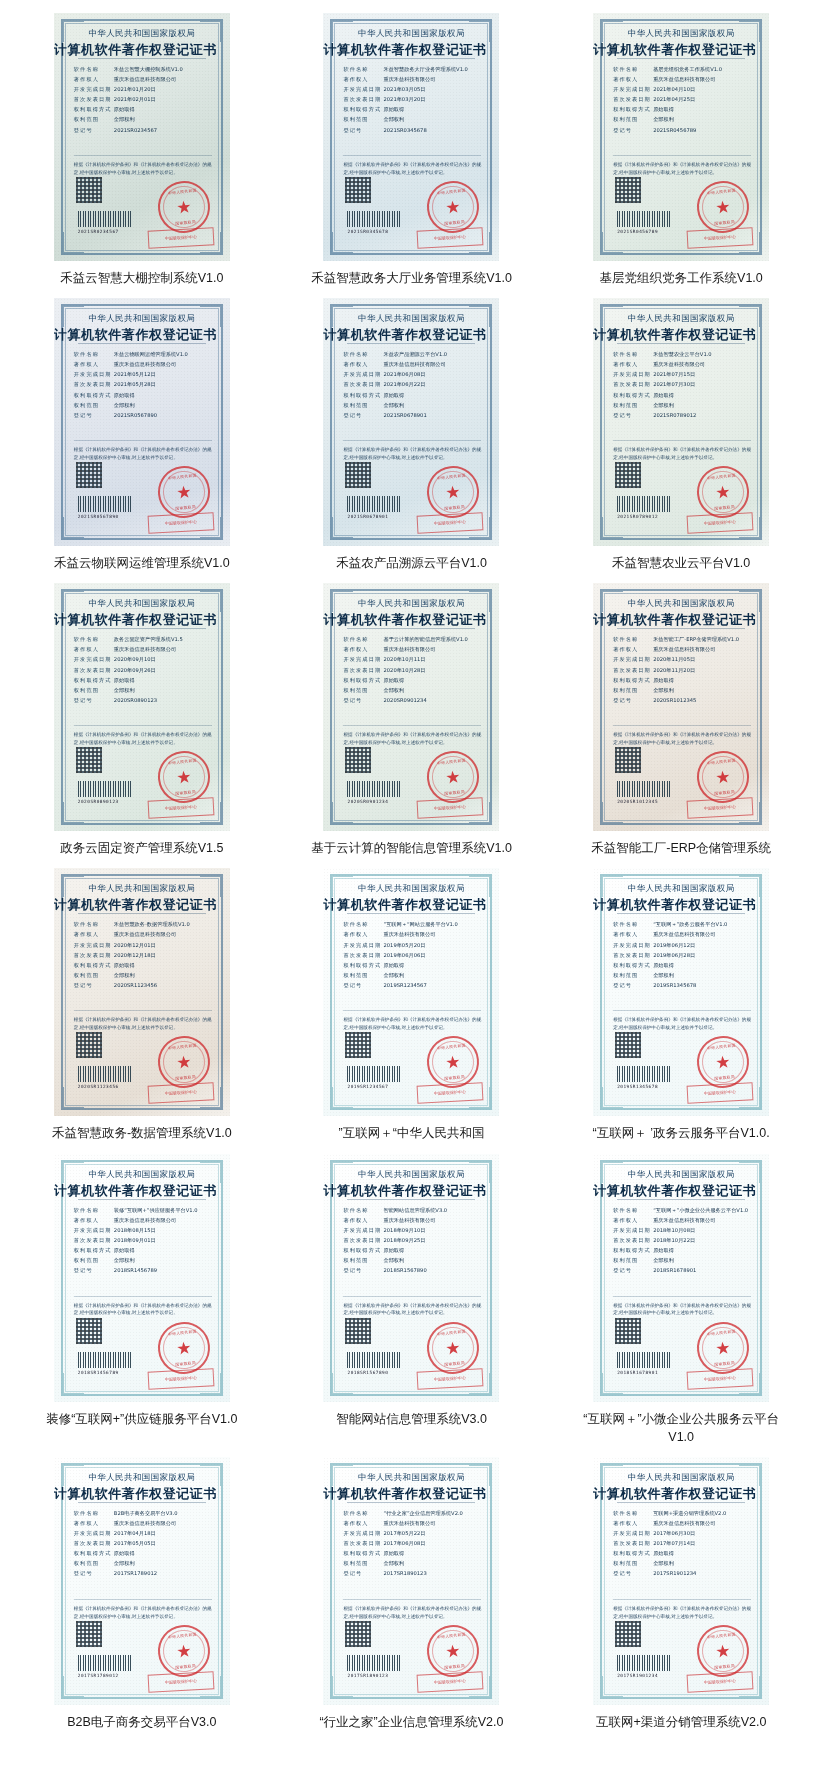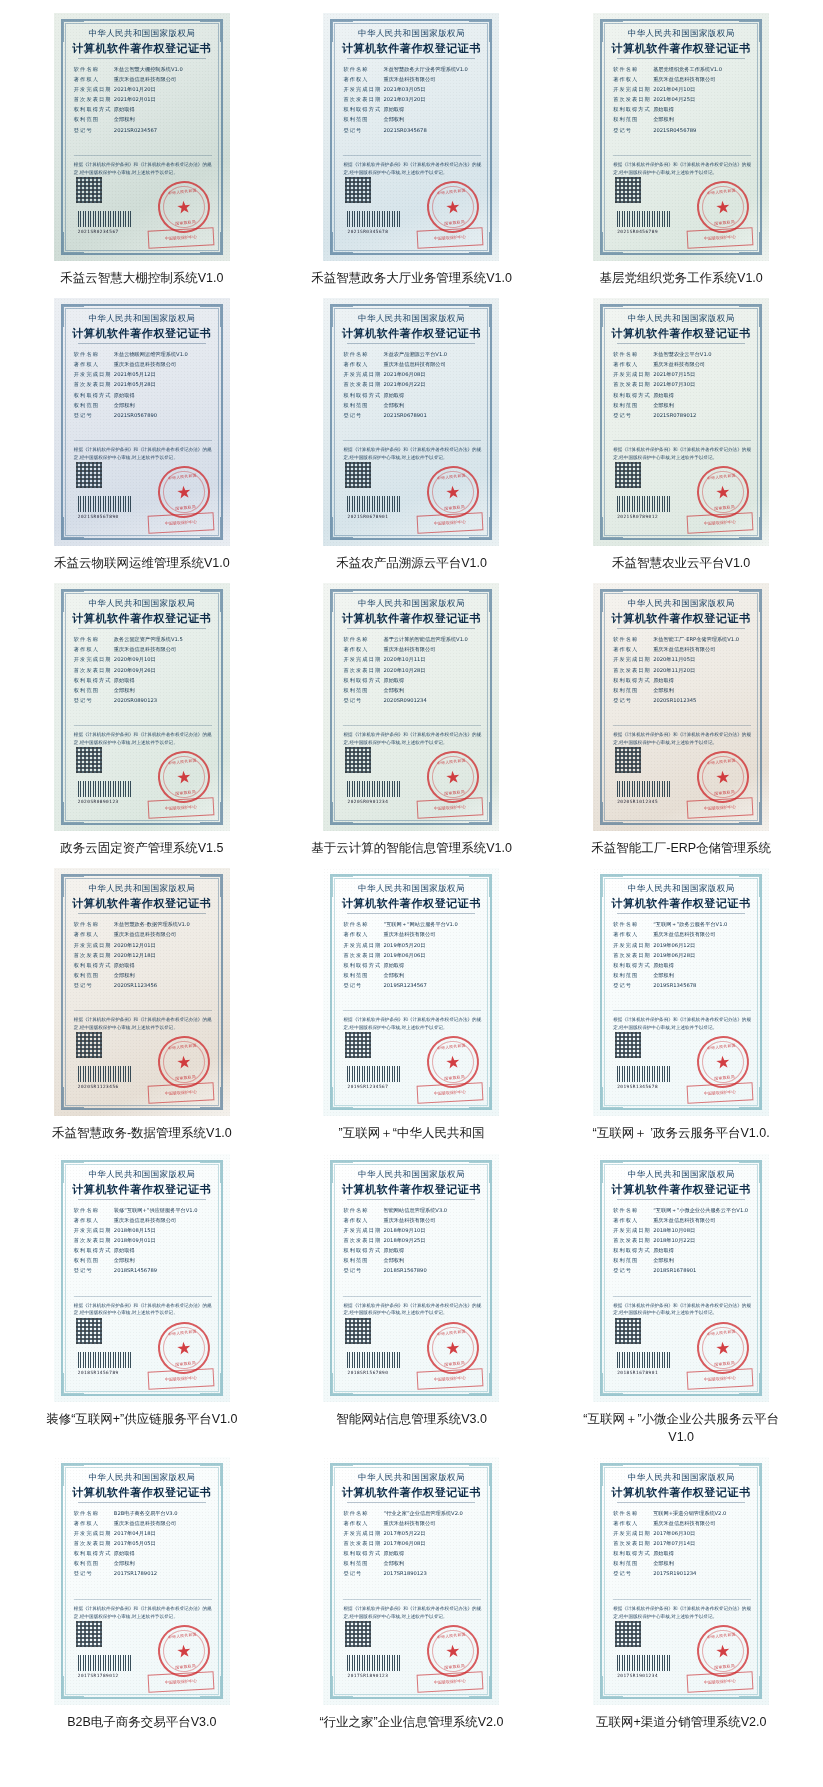--- a/index.html
+++ b/index.html
@@ -85,22 +85,21 @@
     top: 15px; left: 0; right: 0;
     text-align: center;
     font-size: 8.5px;
     letter-spacing: 0.4px;
     color: #123a5e;
     font-family: "DejaVu Sans", sans-serif;
   }
   .cert .head2 {
     position: absolute;
     top: 28px; left: 0; right: 0;
-    text-align: center;
-    font-size: 11px;
+    font-size: 13px;
     font-weight: bold;
     letter-spacing: 0.6px;
     color: #0d2c49;
     font-family: "DejaVu Sans", sans-serif;
   }
   .cert .rule {
     position: absolute;
     top: 45px; left: 24px; right: 24px;
     height: 1px;
     background: rgba(20,60,95,0.3);

